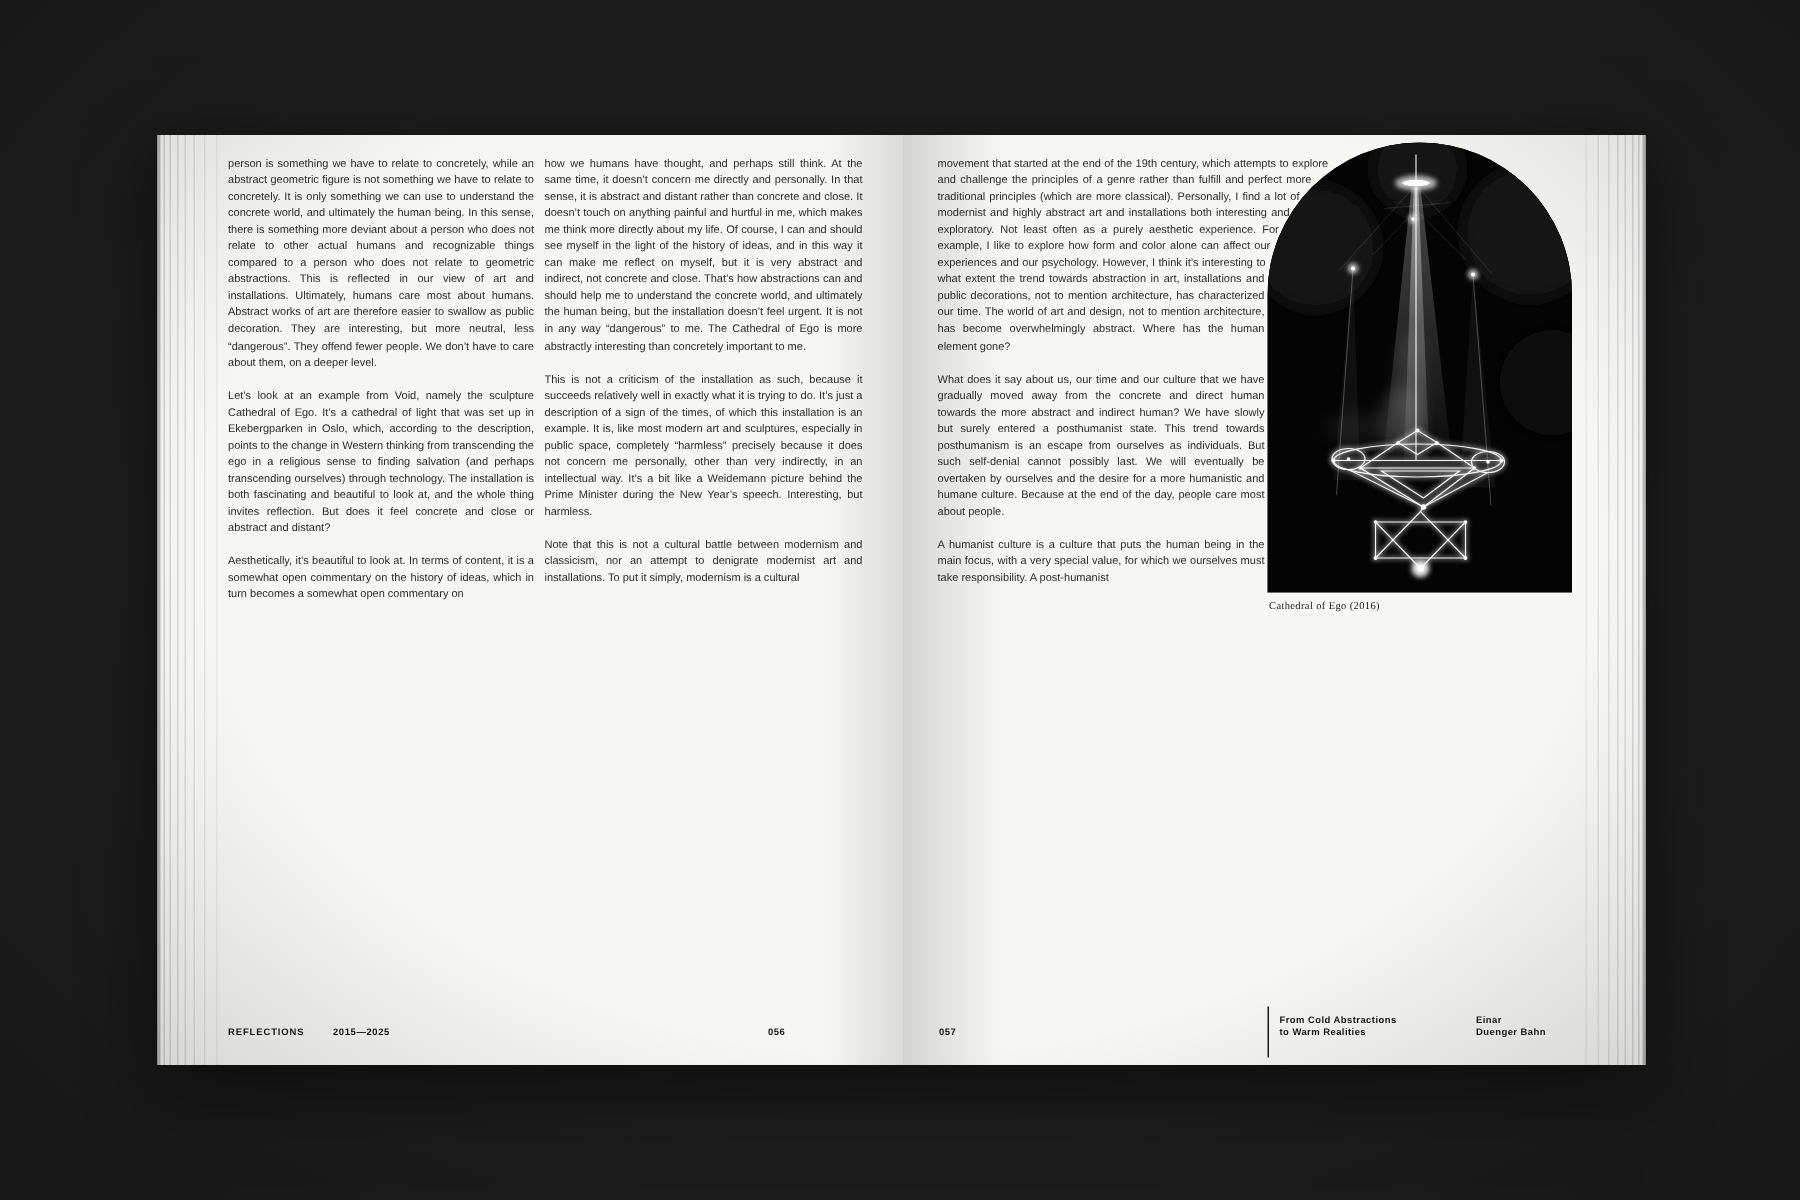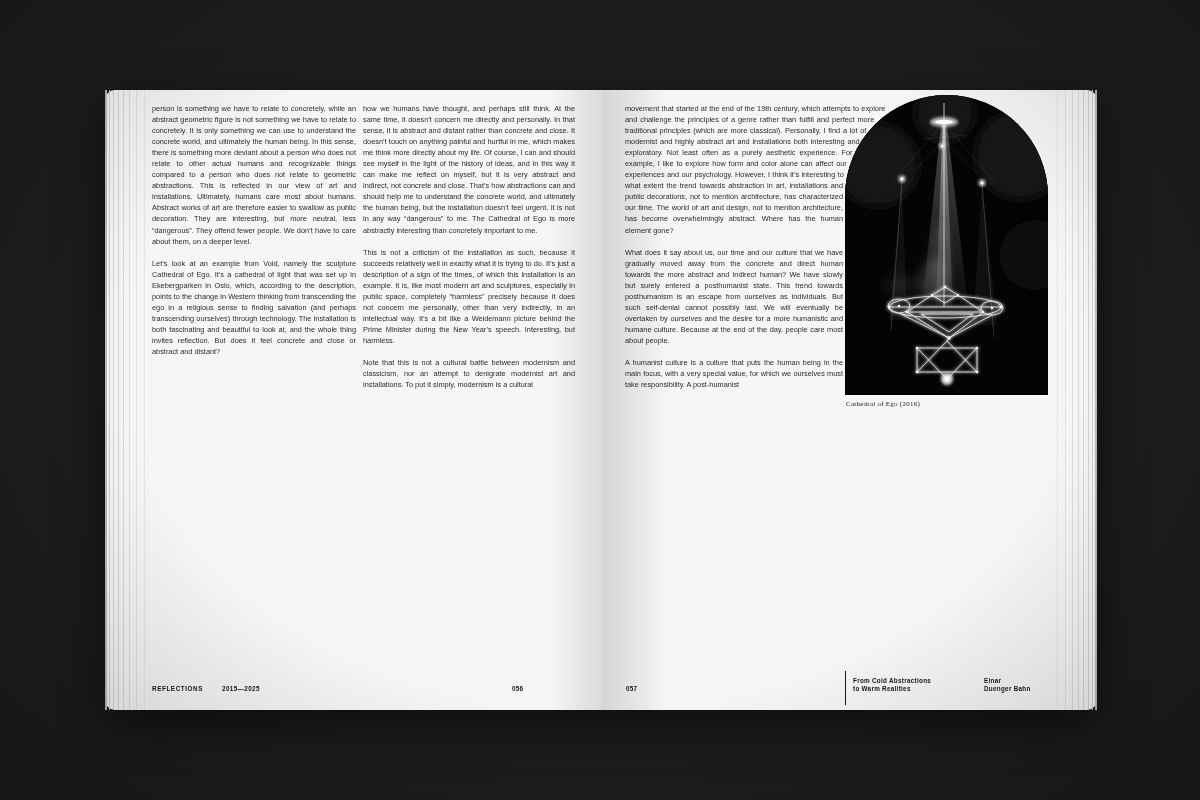--- a/index.html
+++ b/index.html
@@ -13,21 +13,20 @@
   .stage{position:absolute;inset:0;}
   .stage::after{
     content:"";position:absolute;inset:0;pointer-events:none;
     background:radial-gradient(ellipse at 50% 45%, rgba(0,0,0,0) 55%, rgba(0,0,0,0.22) 100%);
   }
   
   .book{
     position:absolute;left:105px;top:90px;width:992px;height:620px;
     background:#f6f6f4;
     box-shadow:0 14px 45px rgba(0,0,0,0.55);
-    border-radius:10px;
   }
   
   .edge{position:absolute;top:0;height:620px;width:1px;}
   .edge-left{left:4px;background:#cfcfcf;
     box-shadow:4px 0 0 #d4d4d4, 9px 0 0 #d7d7d7, 14px 0 0 #dadada,
                20px 0 0 #dedede, 27px 0 0 #e2e2e2, 35px 0 0 #e7e7e7;}
   .edge-right{left:987px;background:#cfcfcf;
     box-shadow:-4px 0 0 #d4d4d4, -9px 0 0 #d7d7d7, -14px 0 0 #dadada,
                -20px 0 0 #dedede, -27px 0 0 #e2e2e2, -35px 0 0 #e7e7e7;}
   .cover-line{position:absolute;top:0;height:620px;width:2px;background:#b9b9b9;}
@@ -87,20 +86,21 @@
   <div class="book">
 
     <div class="cover-line cover-left"></div>
     <div class="edge edge-left"></div>
     <div class="cover-line cover-right"></div>
     <div class="edge edge-right"></div>
 
     <div class="col col-1">
       <p>person is something we have to relate to concretely, while an abstract geometric figure is not something we have to relate to concretely. It is only something we can use to understand the concrete world, and ultimately the human being. In this sense, there is something more deviant about a person who does not relate to other actual humans and recognizable things compared to a person who does not relate to geometric abstractions. This is reflected in our view of art and installations. Ultimately, humans care most about humans. Abstract works of art are therefore easier to swallow as public decoration. They are interesting, but more neutral, less “dangerous”. They offend fewer people. We don’t have to care about them, on a deeper level.</p>
       <p>Let’s look at an example from Void, namely the sculpture Cathedral of Ego. It’s a cathedral of light that was set up in Ekebergparken in Oslo, which, according to the description, points to the change in Western thinking from transcending the ego in a religious sense to finding salvation (and perhaps transcending ourselves) through technology. The installation is both fascinating and beautiful to look at, and the whole thing invites reflection. But does it feel concrete and close or abstract and distant?</p>
+      <p>Aesthetically, it’s beautiful to look at. In terms of content, it is a somewhat open commentary on the history of ideas, which in turn becomes a somewhat open commentary on</p>
     </div>
 
     <div class="col col-2">
       <p>how we humans have thought, and perhaps still think. At the same time, it doesn’t concern me directly and personally. In that sense, it is abstract and distant rather than concrete and close. It doesn’t touch on anything painful and hurtful in me, which makes me think more directly about my life. Of course, I can and should see myself in the light of the history of ideas, and in this way it can make me reflect on myself, but it is very abstract and indirect, not concrete and close. That’s how abstractions can and should help me to understand the concrete world, and ultimately the human being, but the installation doesn’t feel urgent. It is not in any way “dangerous” to me. The Cathedral of Ego is more abstractly interesting than concretely important to me.</p>
       <p>This is not a criticism of the installation as such, because it succeeds relatively well in exactly what it is trying to do. It’s just a description of a sign of the times, of which this installation is an example. It is, like most modern art and sculptures, especially in public space, completely “harmless” precisely because it does not concern me personally, other than very indirectly, in an intellectual way. It’s a bit like a Weidemann picture behind the Prime Minister during the New Year’s speech. Interesting, but harmless.</p>
       <p>Note that this is not a cultural battle between modernism and classicism, nor an attempt to denigrate modernist art and installations. To put it simply, modernism is a cultural</p>
     </div>
 
     <div class="col col-3">
       <div class="arch-spacer"></div>

